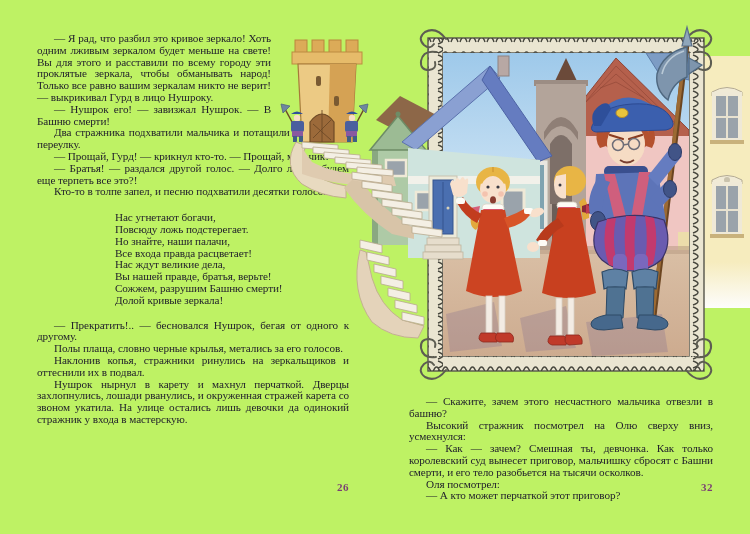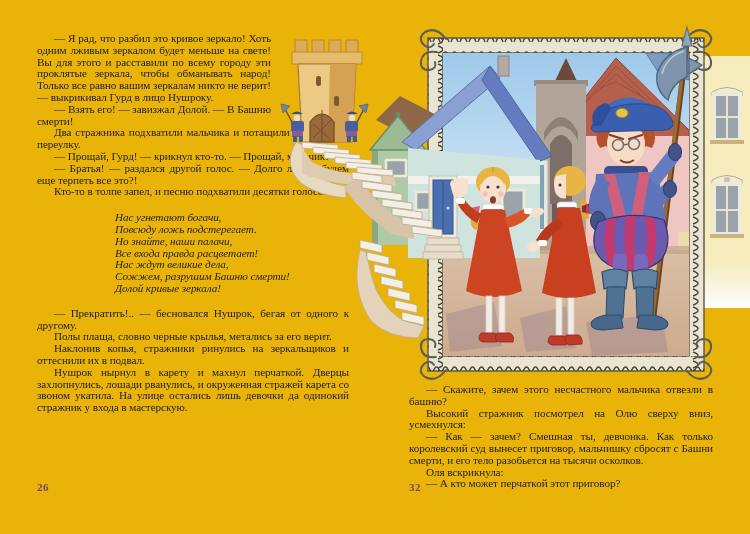--- a/index.html
+++ b/index.html
@@ -1,81 +1,82 @@
 <!DOCTYPE html>
 <html><head>
 <meta charset="utf-8">
 <style>
   html,body{margin:0;padding:0;}
   body{
     width:750px;height:534px;position:relative;overflow:hidden;
     background:#fdfdfc;
     font-family:"Liberation Serif", serif;
   }
-  .spread{position:absolute;inset:0;background:#eab308;}
+  .spread{position:absolute;inset:0;background:#bef264;}
   .text-col{
     position:absolute;text-align:justify;color:#23232c;
     font-size:11.2px;line-height:11.8px;letter-spacing:-0.1px;
   }
   .text-col p{margin:0;text-indent:17px;}
   .left-col{left:37px;top:33px;width:312px;}
-  .right-col{left:409px;top:384px;width:304px;}
+  .right-col{left:409px;top:396px;width:304px;}
   .wrap-spacer{float:right;clear:right;}
   .sp1{width:78px;height:76px;}
   .sp2{width:44px;height:26px;}
-  .poem{font-style:italic;text-align:left;margin:14px 0 13px 78px;}
+  .poem{text-align:left;margin:14px 0 13px 78px;}
   .poem div{text-indent:0;}
   .stanza + .stanza{margin-top:0;}
   .page-num{
     position:absolute;top:481px;font-size:11px;letter-spacing:0.5px;
-    color:#7b4073;text-align:left;font-weight:bold;
+    color:#7b4073;text-align:right;font-weight:bold;
   }
   .pn-left{left:37px;width:312px;}
   .pn-right{left:409px;width:304px;}
   .illustration{position:absolute;left:278px;top:20px;width:472px;height:362px;}
 </style>
 </head>
 <body>
 
 <div class="spread">
 
   <div class="text-col left-col">
     <div class="wrap-spacer sp1"></div>
     <div class="wrap-spacer sp2"></div>
     <p>— Я рад, что разбил это кривое зеркало! Хоть одним лживым зеркалом будет меньше на свете! Вы для этого и расставили по всему городу эти проклятые зеркала, чтобы обманывать народ! Только все равно вашим зеркалам никто не верит! — выкрикивал Гурд в лицо Нушроку.</p>
-    <p>— Взять его! — завизжал Долой. — В Башню смерти!</p>
+    <p>— Нушрок его! — завизжал Нушрок. — В Башню смерти!</p>
     <p>Два стражника подхватили мальчика и потащили по переулку.</p>
     <p>— Прощай, Гурд! — крикнул кто-то. — Прощай, мальчик!</p>
     <p>— Братья! — раздался другой голос. — Долго ли мы будем еще терпеть все это?!</p>
     <p>Кто-то в толпе запел, и песню подхватили десятки голосов:</p>
     <div class="poem">
       <div class="stanza">
         <div>Нас угнетают богачи,</div>
         <div>Повсюду ложь подстерегает.</div>
         <div>Но знайте, наши палачи,</div>
         <div>Все входа правда расцветает!</div>
       </div>
       <div class="stanza">
         <div>Нас ждут великие дела,</div>
+        <div>Вы нашей правде, братья, верьте!</div>
         <div>Сожжем, разрушим Башню смерти!</div>
         <div>Долой кривые зеркала!</div>
       </div>
     </div>
     <p>— Прекратить!.. — бесновался Нушрок, бегая от одного к другому.</p>
-    <p>Полы плаща, словно черные крылья, метались за его верит.</p>
+    <p>Полы плаща, словно черные крылья, метались за его голосов.</p>
     <p>Наклонив копья, стражники ринулись на зеркальщиков и оттеснили их в подвал.</p>
     <p>Нушрок нырнул в карету и махнул перчаткой. Дверцы захлопнулись, лошади рванулись, и окруженная стражей карета со звоном укатила. На улице остались лишь девочки да одинокий стражник у входа в мастерскую.</p>
   </div>
   <div class="page-num pn-left">26</div>
 
   <div class="text-col right-col">
     <p>— Скажите, зачем этого несчастного мальчика отвезли в башню?</p>
     <p>Высокий стражник посмотрел на Олю сверху вниз, усмехнулся:</p>
     <p>— Как — зачем? Смешная ты, девчонка. Как только королевский суд вынесет приговор, мальчишку сбросят с Башни смерти, и его тело разобьется на тысячи осколков.</p>
-    <p>Оля вскрикнула:</p>
+    <p>Оля посмотрел:</p>
     <p>— А кто может перчаткой этот приговор?</p>
   </div>
   <div class="page-num pn-right">32</div>
 
   <svg class="illustration" viewBox="278 20 472 362" xmlns="http://www.w3.org/2000/svg">
     <defs>
       <linearGradient id="skyG" x1="0" y1="0" x2="0" y2="1">
         <stop offset="0" stop-color="#9ec9ea"></stop>
           <stop offset="1" stop-color="#e2eff9"></stop>
       </linearGradient>

